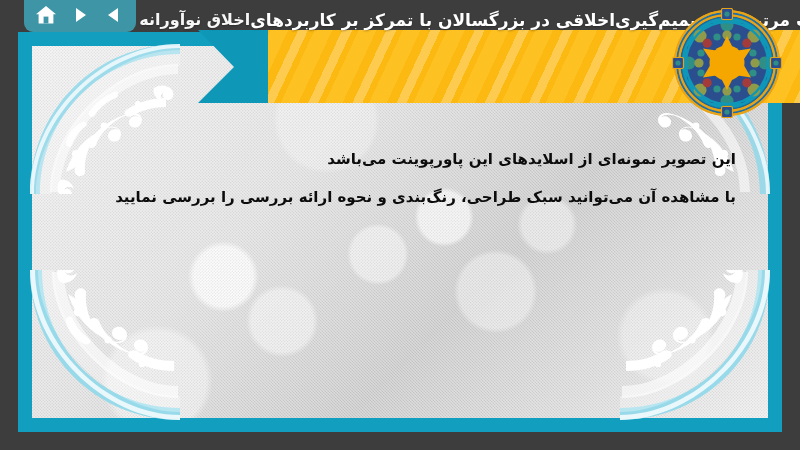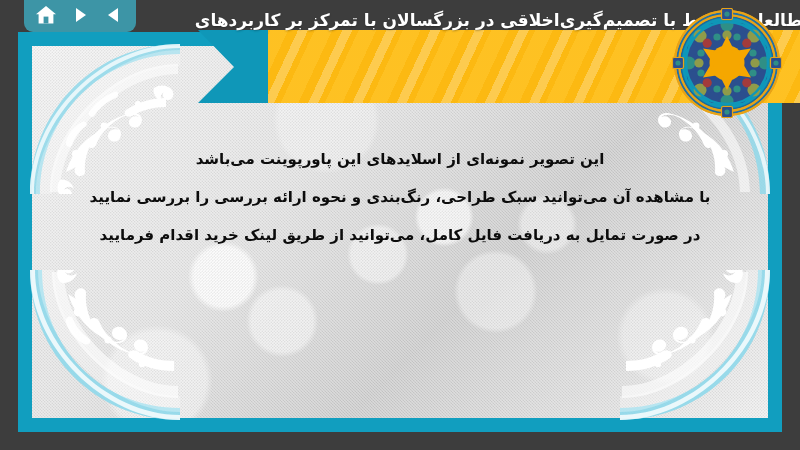--- a/index.html
+++ b/index.html
@@ -187,21 +187,21 @@
 
   
   #body-text {
     position: absolute;
     left: 46px;
     right: 46px;
     top: 108px;
     z-index: 20;
     display: flex;
     flex-direction: column;
-    align-items: center;
+    align-items: flex-start;
     text-align: center;
     direction: rtl;
   }
   .body-line {
     color: #0c0c0c;
     font-family: "DejaVu Sans", "Liberation Sans", sans-serif;
     font-size: 15px;
     font-weight: bold;
     line-height: 38px;
     white-space: nowrap;
@@ -317,40 +317,40 @@
           <circle cx="78" cy="80" r="3.6"></circle>
           <circle cx="112" cy="56" r="3.2"></circle>
           <path d="M30 138 c-5 7-3 16 3 20 c5 3 12 1 12-5 c0-5-6-8-10-5 c3-5 9-4 12-1 c-2-8-12-12-17-9 z"></path>
         </g>
       </svg>
     </div>
 
     <div id="body-text">
       <div class="body-line">این تصویر نمونه‌ای از اسلایدهای این پاورپوینت می‌باشد</div>
       <div class="body-line">با مشاهده آن می‌توانید سبک طراحی، رنگ‌بندی و نحوه ارائه بررسی را بررسی نمایید</div>
-      <div class="body-line">در صورت تمایل به دریافت فایل کامل، می‌توانید از طریق لینک خرید اقدام فرمایید</div>
     </div>
   </div>
 
   <div id="title-chevron">
     <svg width="128" height="73" viewBox="0 0 128 73" aria-hidden="true">
       <path d="M128 0 L48 0 L84 37 L48 73 L128 73 Z" fill="#0f97b8"></path>
     </svg>
   </div>
 
   <div id="title-band">
     <div id="title-band-stripes"></div>
     <div id="title-band-top-dark"></div>
     <div id="title-band-fade"></div>
   </div>
 
   <div id="title-text" style="position:absolute;left:268px;top:0;width:532px;height:103px;">
     <div style="display:flex;align-items:center;padding-top:2px;">
       <div class="title-line l1">ترکیب مطالعات مرتبط با تصمیم‌گیری</div>
       <div class="title-line l2">اخلاقی در بزرگسالان با تمرکز بر کاربردهای</div>
+      <div class="title-line l3">اخلاق نوآورانه</div>
     </div>
   </div>
 
   <div id="medallion">
     <svg width="110" height="110" viewBox="0 0 110 110" aria-hidden="true">
       <defs>
         <clipPath id="medclip">
             <circle cx="55" cy="55" r="47"></circle>
           </clipPath>
       </defs>

